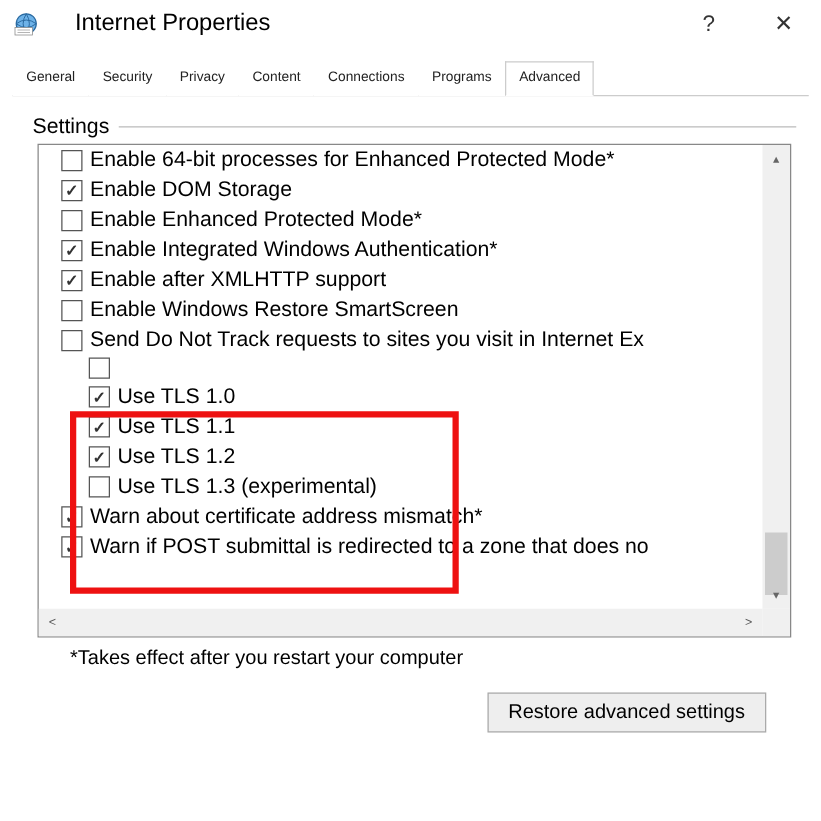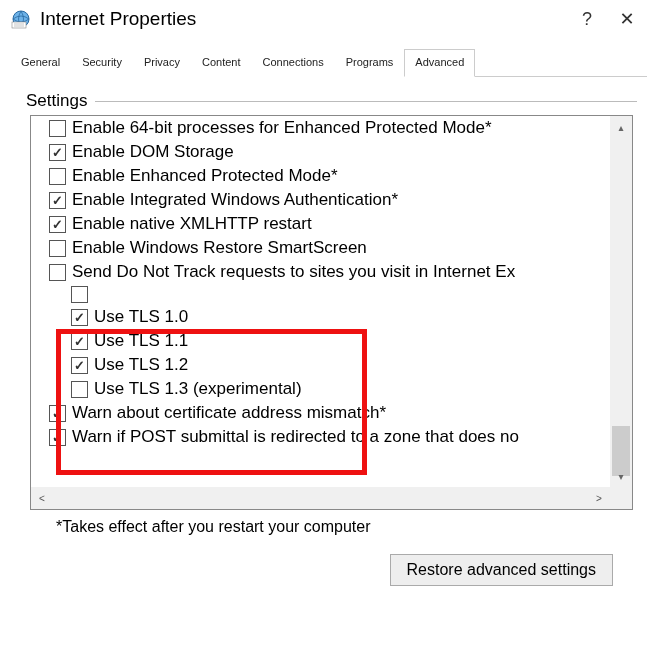--- a/index.html
+++ b/index.html
@@ -10,20 +10,21 @@
       width: 657px;
       height: 657px;
       overflow: hidden;
       position: relative;
     }
     .titlebar {
       display: flex;
       align-items: center;
       padding: 8px 10px 6px 10px;
       background: #fff;
+      gap: 20px;
     }
     .titlebar .icon {
       width: 22px;
       height: 22px;
       margin-right: 8px;
     }
     .titlebar .title {
       font-size: 19px;
       color: #000;
       flex: 1;
@@ -239,21 +240,21 @@
         <div class="row">
           <span class="cb"></span>
           <span class="text">Enable Enhanced Protected Mode*</span>
         </div>
         <div class="row">
           <span class="cb checked"></span>
           <span class="text">Enable Integrated Windows Authentication*</span>
         </div>
         <div class="row">
           <span class="cb checked"></span>
-          <span class="text">Enable native XMLHTTP restart</span>
+          <span class="text">Enable after XMLHTTP support</span>
         </div>
         <div class="row">
           <span class="cb"></span>
           <span class="text">Enable Windows Restore SmartScreen</span>
         </div>
         <div class="row">
           <span class="cb"></span>
           <span class="text">Send Do Not Track requests to sites you visit in Internet Ex</span>
         </div>
         <div class="row indent2">

